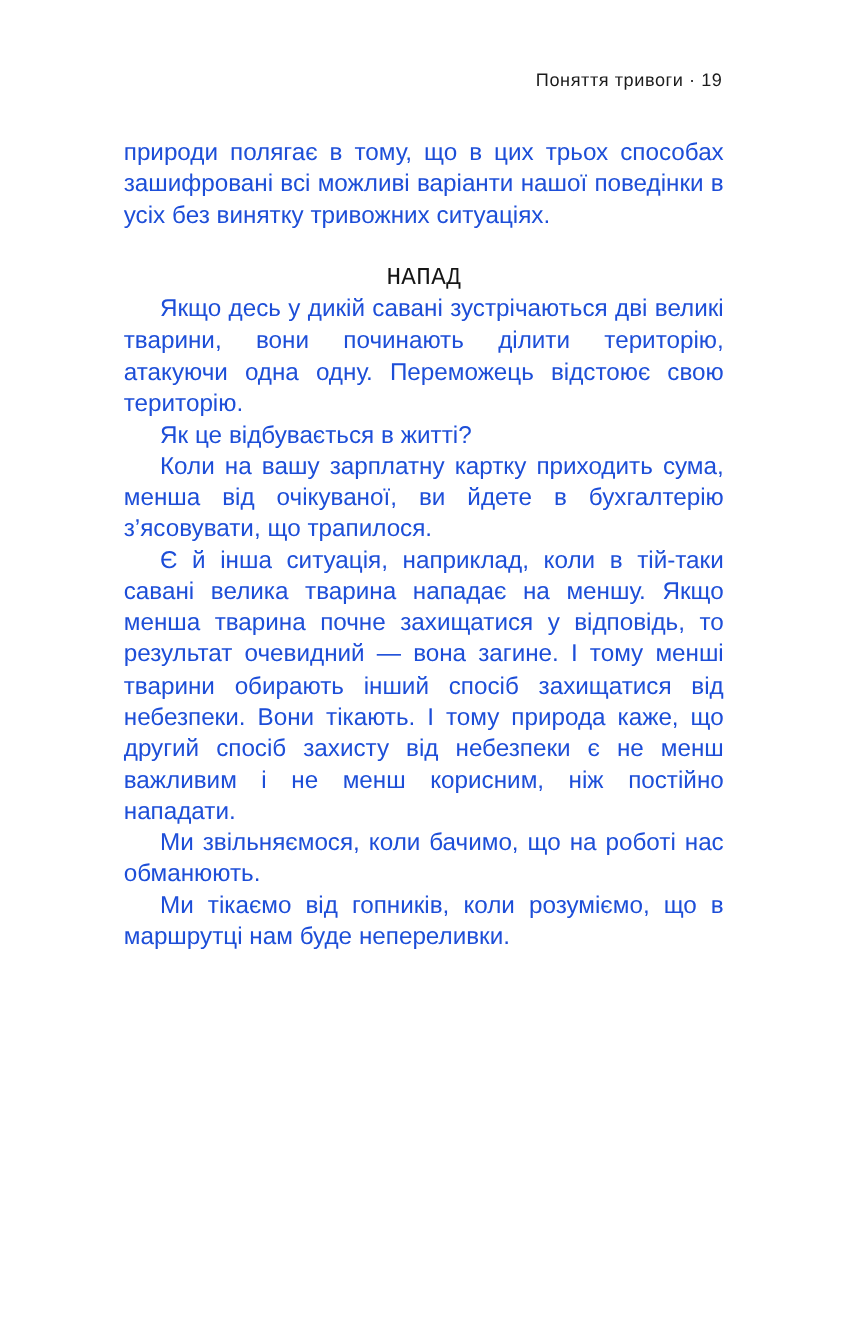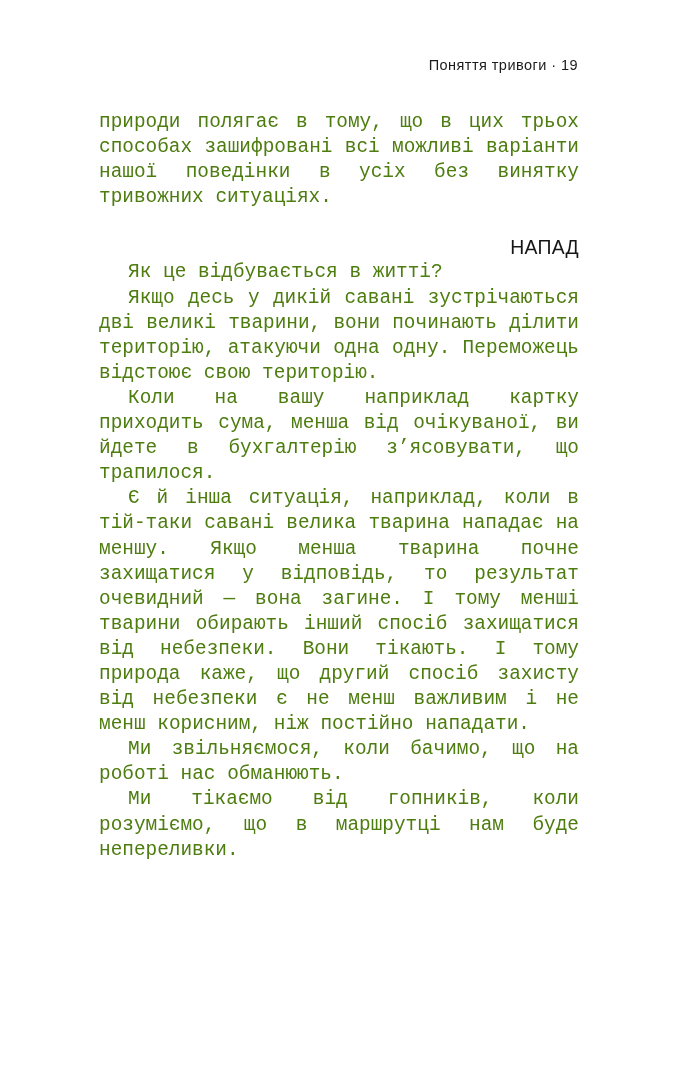--- a/index.html
+++ b/index.html
@@ -35,74 +35,74 @@
 
   
   .textblock {
     position: absolute;
     top: 110px;
     left: 99px;
     width: 480px;
   }
 
   .para {
-    font-family: Liberation Mono, monospace;
+    font-family: Liberation Sans, sans-serif;
     font-size: 19.4px;
     line-height: 25.1px;
-    color: #4d7c0f;
+    color: #1d4ed8;
     text-align: justify;
     text-justify: inter-word;
     margin: 0;
     hyphens: manual;
     -webkit-hyphens: manual;
     word-spacing: 0.1px;
   }
 
   
   .para.flush {
     text-indent: 0;
   }
 
   .para.indent {
     text-indent: 29px;
   }
 
   
   .section-head {
-    font-family: Liberation Sans, sans-serif;
+    font-family: Liberation Mono, monospace;
     font-size: 19.4px;
     line-height: 25.1px;
     color: #161616;
     margin: 0;
     text-indent: 0;
-    text-align: right;
+    text-align: center;
     letter-spacing: 0.3px;
   }
 
   
   .gap-before-head { margin-top: 25px; }
 </style>
 </head>
 <body>
 
 <div class="page">
 
   <div class="running-head">Поняття тривоги · 19</div>
 
   <div class="textblock">
 
     <p class="para flush">природи полягає в тому, що в цих трьох способах зашифровані всі можливі варіанти нашої поведінки в усіх без винятку тривожних ситуаціях.</p>
 
     <p class="section-head gap-before-head">НАПАД</p>
 
+    <p class="para indent">Якщо десь у дикій савані зустрічаються дві великі тварини, вони починають ділити територію, атакуючи одна одну. Переможець відстоює свою територію.</p>
+
     <p class="para indent">Як це відбувається в житті?</p>
 
-    <p class="para indent">Якщо десь у дикій савані зустрічаються дві великі тварини, вони починають ділити територію, атакуючи одна одну. Переможець відстоює свою територію.</p>
-
-    <p class="para indent">Коли на вашу наприклад картку приходить сума, менша від очікуваної, ви йдете в бухгалтерію з’ясовувати, що трапилося.</p>
+    <p class="para indent">Коли на вашу зарплатну картку приходить сума, менша від очікуваної, ви йдете в бухгалтерію з’ясовувати, що трапилося.</p>
 
 
 
 
     <p class="para indent">Є й інша ситуація, наприклад, коли в тій-таки савані велика тварина нападає на меншу. Якщо менша тварина почне захищатися у відповідь, то результат очевидний — вона загине. І тому менші тварини обирають інший спосіб захищатися від небезпеки. Вони тікають. І тому природа каже, що другий спосіб захисту від небезпеки є не менш важливим і не менш корисним, ніж постійно нападати.</p>
 
     <p class="para indent">Ми звільняємося, коли бачимо, що на роботі нас обманюють.</p>
 
     <p class="para indent">Ми тікаємо від гопників, коли розуміємо, що в маршрутці нам буде непереливки.</p>
 

